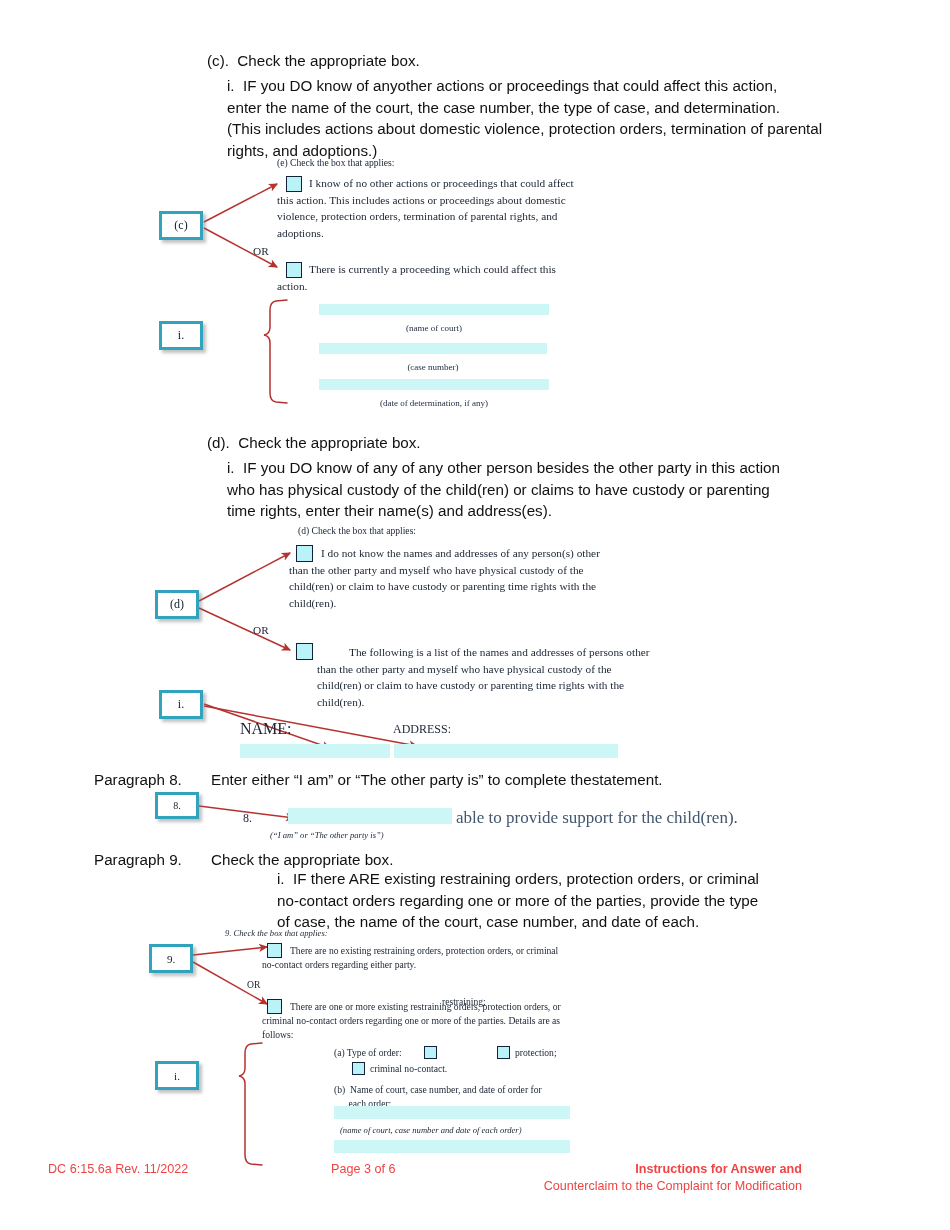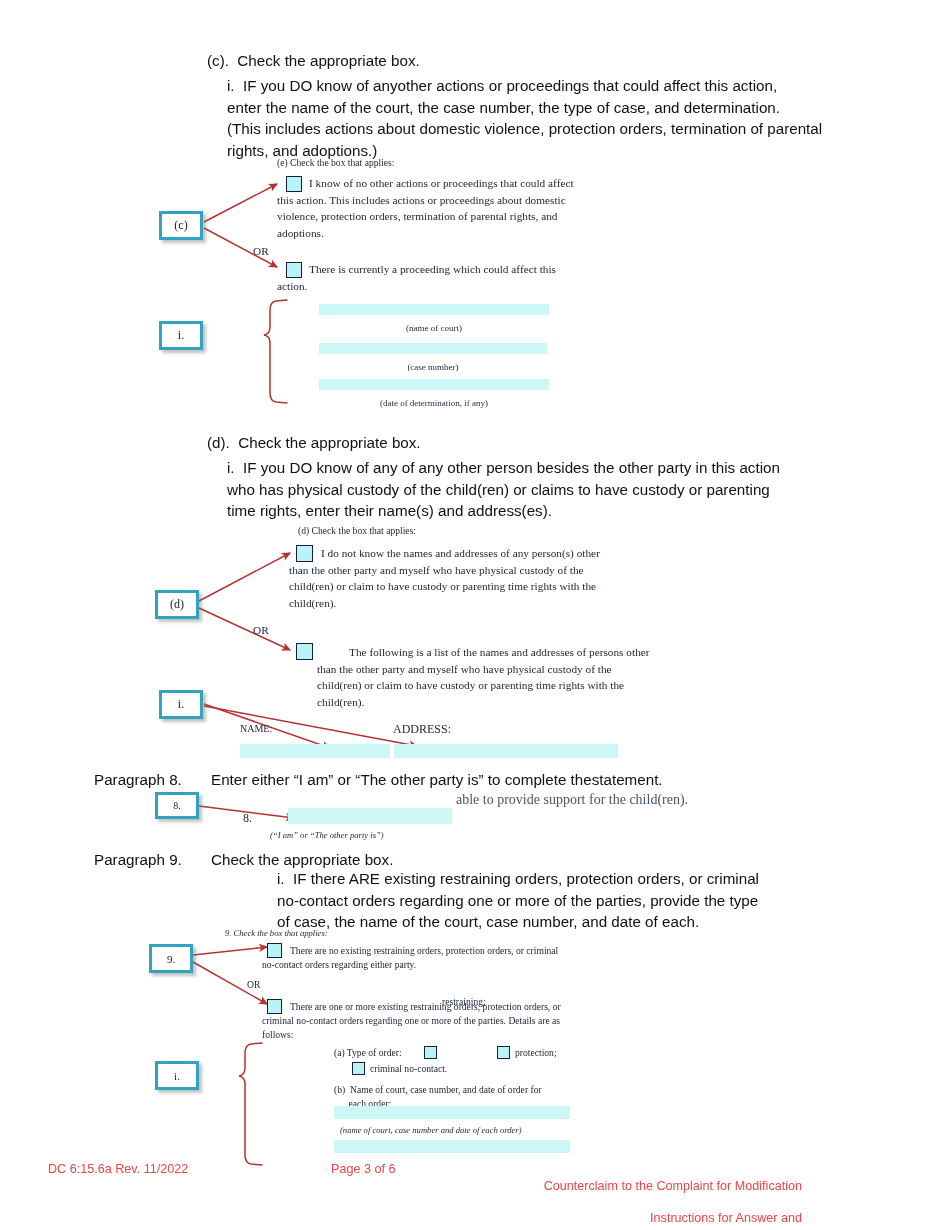--- a/index.html
+++ b/index.html
@@ -123,39 +123,39 @@
 parenting time rights with the child(ren).</div>
 
 <div class="form" style="left:253px;top:622px;">OR</div>
 
 <div class="cbox" style="left:296px;top:643px;width:17px;height:17px;"></div>
 <div class="form" style="left:289px;top:644px;width:335px;text-indent:32px;margin-left:28px;">The following is a list of the names and addresses of
 persons other than the other party and myself who have
 physical custody of the child(ren) or claim to have custody or
 parenting time rights with the child(ren).</div>
 
-<div class="form" style="left:240px;top:721px;font-size:10px;">NAME:</div>
+<div class="form" style="left:240px;top:721px;font-size:16px;">NAME:</div>
 <div class="form" style="left:393px;top:721px;font-size:12px;">ADDRESS:</div>
 
 <div class="field" style="left:240px;top:744px;width:150px;height:14px;"></div>
 <div class="field" style="left:394px;top:744px;width:224px;height:14px;"></div>
 
 <div class="callout" style="left:155px;top:590px;width:44px;height:29px;font-size:12px;">
   <span>(d)</span>
 </div>
 <div class="callout" style="left:159px;top:690px;width:44px;height:29px;font-size:12px;">
   <span>i.</span>
 </div>
 
 <div class="instr instr-head" style="left:94px;top:769px;">Paragraph 8.</div>
 <div class="instr instr-head" style="left:211px;top:769px;">Enter either “I am” or “The other party is” to complete thestatement.</div>
 
 <div class="form" style="left:243px;top:810px;font-size:12px;">8.</div>
 <div class="field" style="left:288px;top:808px;width:164px;height:16px;"></div>
-<div class="form blue" style="left:456px;top:792px;font-size:14px;">able to provide support for the child(ren).</div>
+<div class="form blue" style="left:456px;top:810px;font-size:17px;">able to provide support for the child(ren).</div>
 <div class="form tiny" style="left:270px;top:829px;">(“I am” or “The other party is”)</div>
 
 <div class="callout" style="left:155px;top:792px;width:44px;height:27px;font-size:10px;">
   <span>8.</span>
 </div>
 
 <div class="instr instr-head" style="left:94px;top:849px;">Paragraph 9.</div>
 <div class="instr instr-head" style="left:211px;top:849px;">Check the appropriate box.</div>
 <div class="instr" style="left:277px;top:868px;width:600px;">i.  IF there ARE existing restraining orders, protection orders, or criminal
 no-contact orders regarding one or more of the parties, provide the type
@@ -191,14 +191,14 @@
 
 <div class="callout" style="left:149px;top:944px;width:44px;height:29px;font-size:11px;">
   <span>9.</span>
 </div>
 <div class="callout" style="left:155px;top:1061px;width:44px;height:29px;font-size:11px;">
   <span>i.</span>
 </div>
 
 <div class="footer" style="left:48px;top:1161px;">DC 6:15.6a Rev. 11/2022</div>
 <div class="footer" style="left:331px;top:1161px;">Page 3 of 6</div>
-<div class="footer right" style="right:148px;top:1210px;">Instructions for Answer and</div>
+<div class="footer right" style="right:148px;top:1161px;font-weight:bold;">Instructions for Answer and</div>
 <div class="footer right" style="right:148px;top:1178px;margin-left:9px;">Counterclaim to the Complaint for Modification</div>
 
 </body></html>

